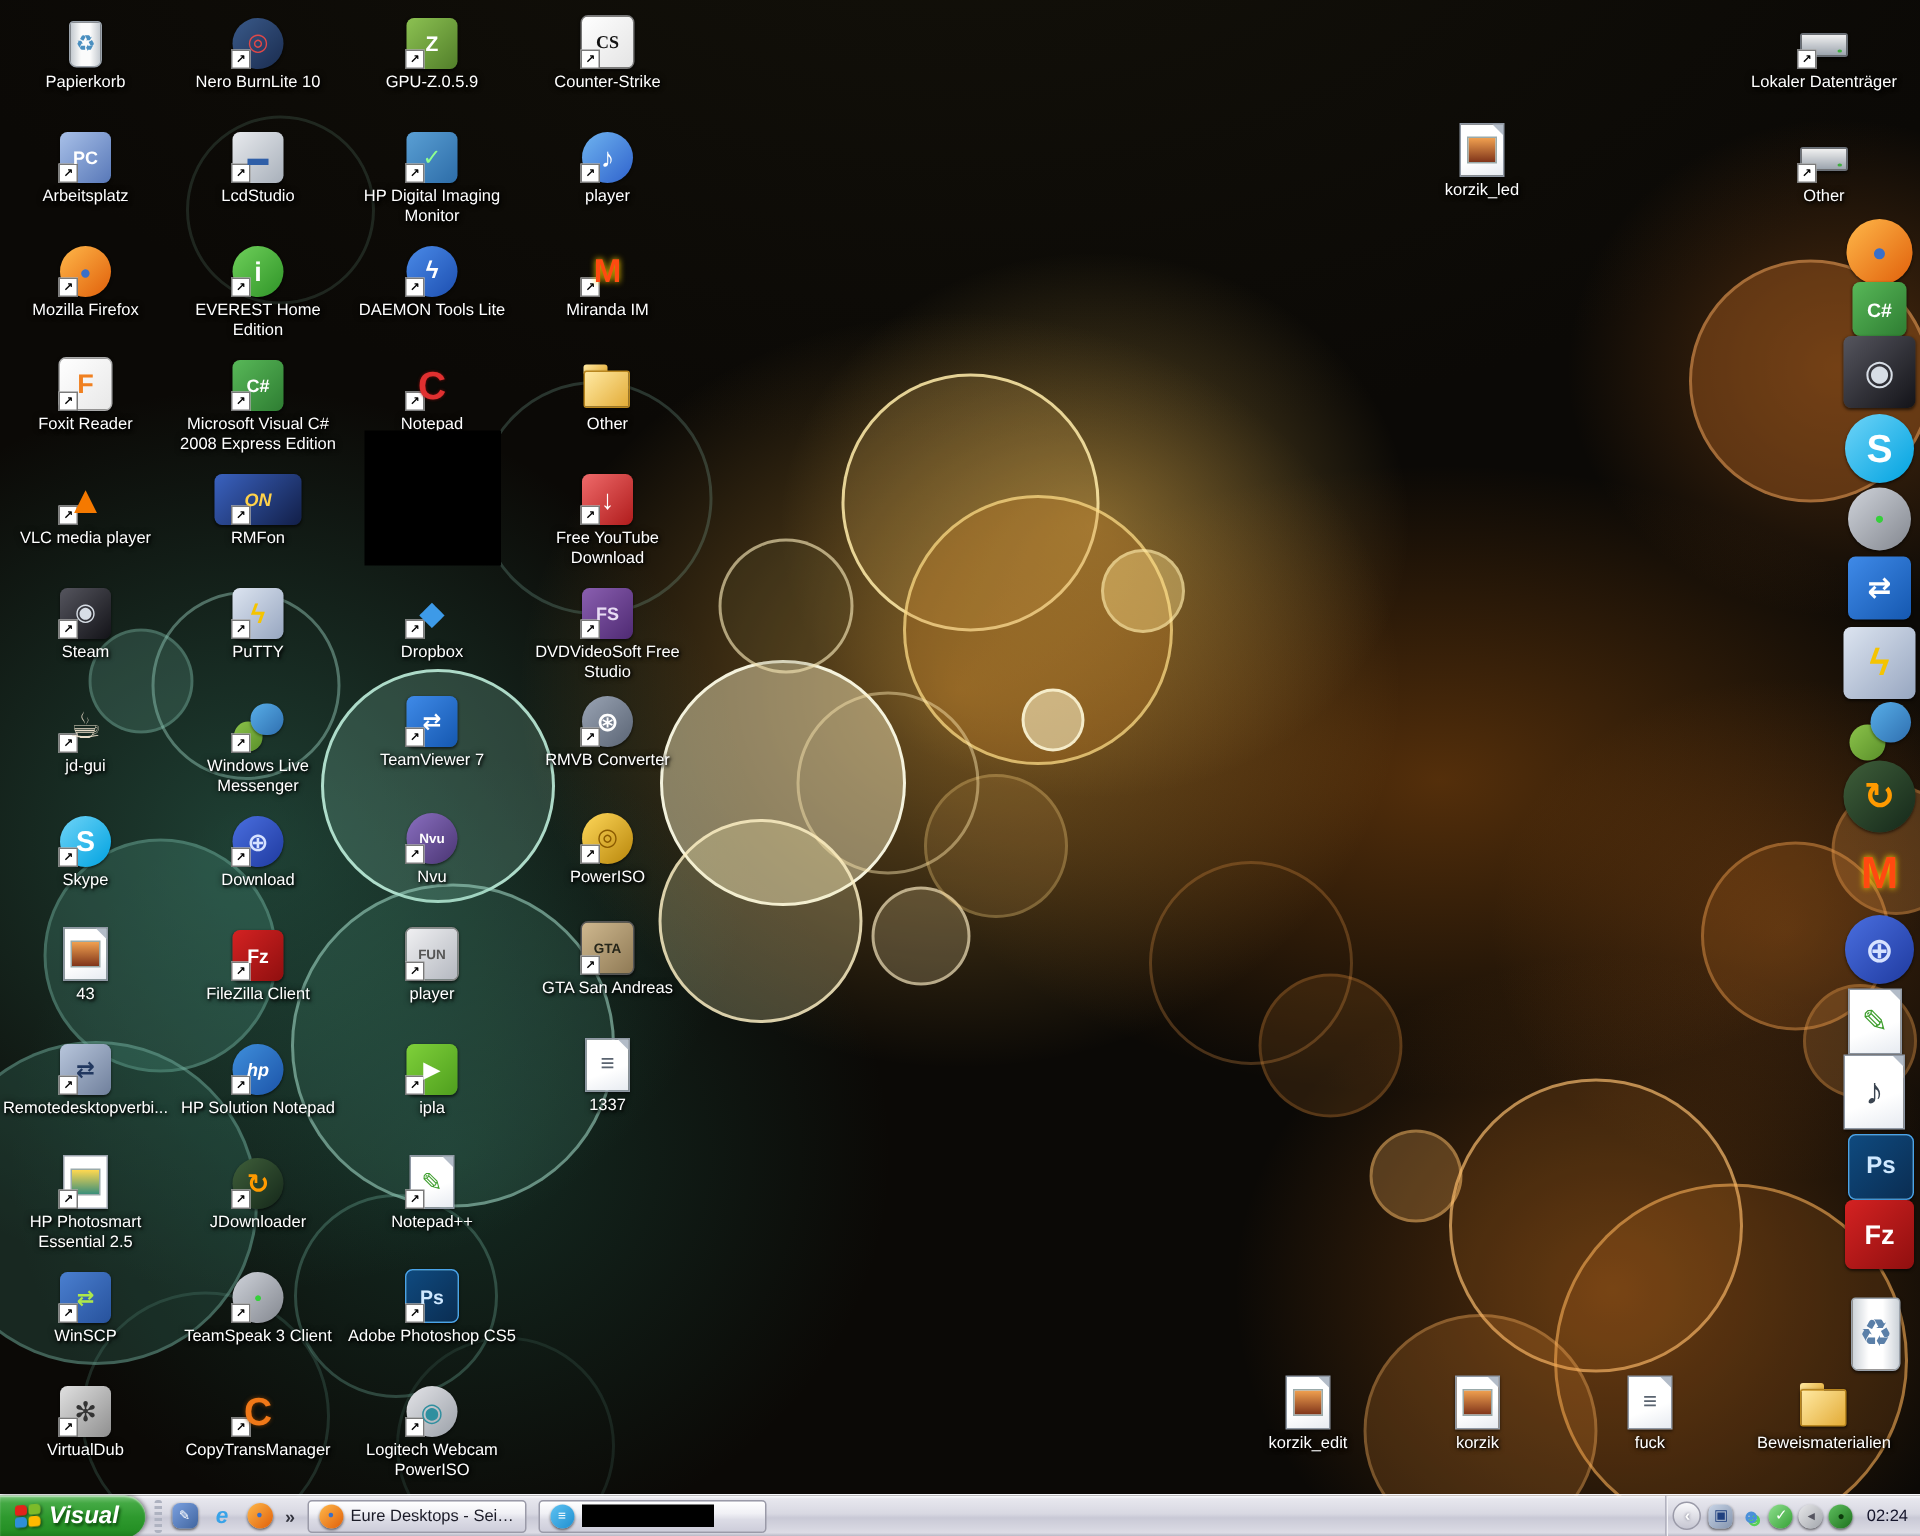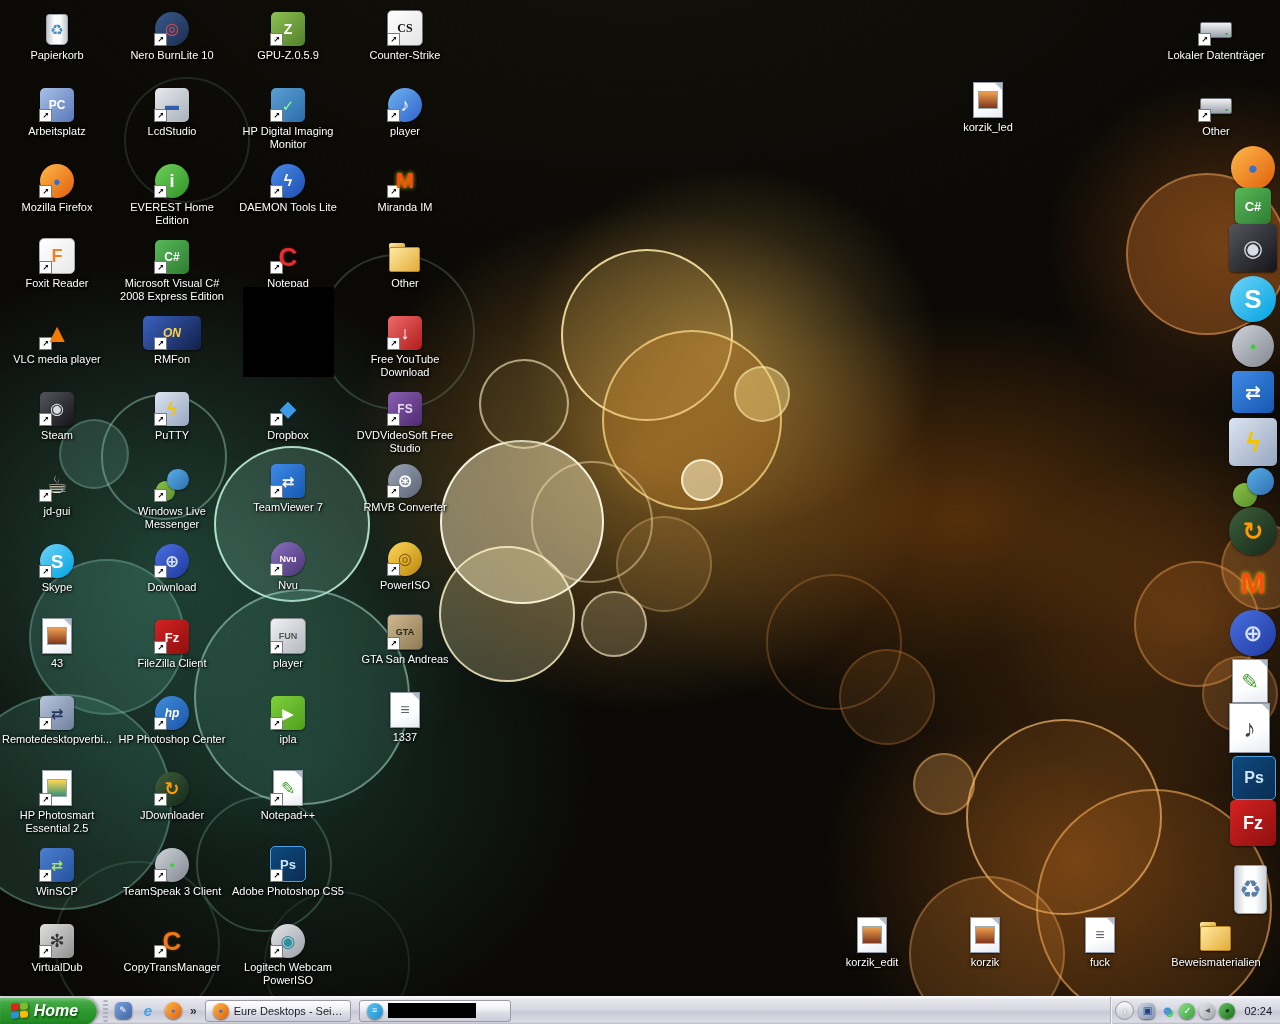--- a/index.html
+++ b/index.html
@@ -478,21 +478,21 @@
         </div>
         <div class="dlabel">Remotedesktopverbi...</div>
       </div>
       <div class="dicon" style="left: 113px; top: 692px;">
         <div class="icbox">
           <div class="app-ic shape-circle" style="width: 34px; height: 34px; background: linear-gradient(135deg, rgb(63, 143, 220), rgb(28, 84, 168));">
             <span class="glyph" style="color: rgb(255, 255, 255); font-size: 12px; font-style: italic; position: relative; z-index: 2;">hp</span>
           </div>
           <div class="sc">↗</div>
         </div>
-        <div class="dlabel">HP Photoshop Center</div>
+        <div class="dlabel">HP Solution Notepad</div>
       </div>
       <div class="dicon" style="left: 229px; top: 692px;">
         <div class="icbox">
           <div class="app-ic shape-square" style="width: 34px; height: 34px; background: linear-gradient(135deg, rgb(127, 208, 58), rgb(79, 159, 30));">
             <span class="glyph" style="color: rgb(255, 255, 255); font-size: 15px; position: relative; z-index: 2;">▶</span>
           </div>
           <div class="sc">↗</div>
         </div>
         <div class="dlabel">ipla</div>
       </div>
@@ -704,21 +704,21 @@
   <div id="censor-desktop" class="censor"></div>
 
   <div id="taskbar">
     <div id="start-button">
       <span class="flag">
         <i class="f-r"></i>
           <i class="f-g"></i>
           <i class="f-b"></i>
           <i class="f-y"></i>
       </span>
-      <span class="start-label">Home</span>
+      <span class="start-label">Visual</span>
     </div>
     <div class="ql-handle"></div>
     <div id="quick-launch">
         <div class="ql-item">
           <div class="app-ic shape-square" style="width: 17px; height: 17px; background: linear-gradient(135deg, rgb(122, 160, 224), rgb(65, 101, 159));">
             <span class="glyph" style="color: rgb(255, 255, 255); font-size: 9px; position: relative; z-index: 2;">✎</span>
           </div>
         </div>
         <div class="ql-item">
           <div class="app-ic shape-plain" style="width: 17px; height: 17px;">

